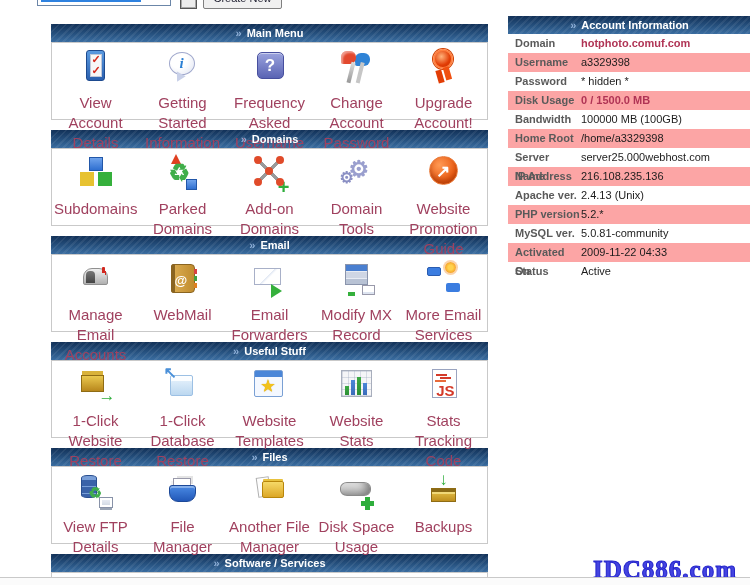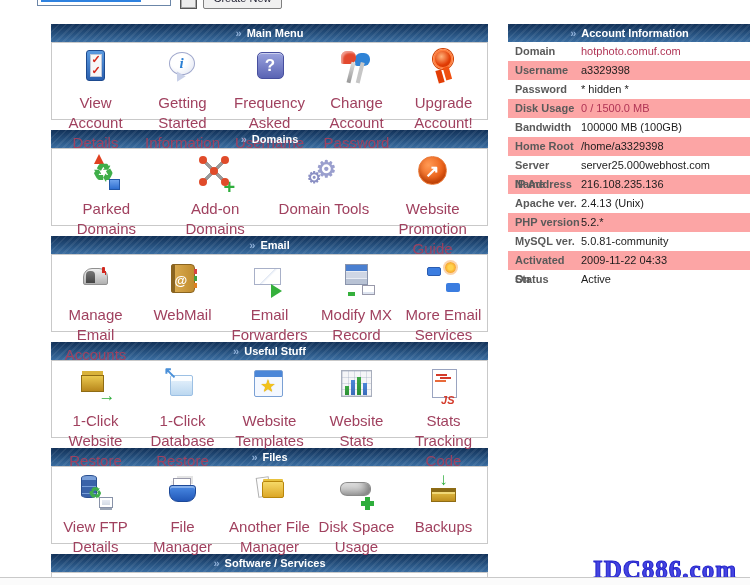--- a/index.html
+++ b/index.html
@@ -119,21 +119,21 @@
       background:linear-gradient(90deg,rgba(160,170,190,.35) 1px,transparent 1px) 0 0/6px 6px,
                  linear-gradient(rgba(160,170,190,.35) 1px,transparent 1px) 0 0/6px 6px,#f5f5f7;}
   .ic-website-stats::after{left:9px;bottom:11px;width:24px;height:18px;background:
       linear-gradient(#3ba843,#2c8f34) 0 100%,linear-gradient(#4a86d8,#3a6cb8) 6px 100%,
       linear-gradient(#3ba843,#2c8f34) 12px 100%,linear-gradient(#4a86d8,#3a6cb8) 18px 100%;
       background-size:4px 9px,4px 15px,4px 18px,4px 12px;background-repeat:no-repeat;
       background-position:0 bottom,6px bottom,12px bottom,18px bottom;}
   .ic-stats-tracking::before{left:9px;top:3px;width:25px;height:29px;background:#fff;border:1px solid #9aa4c0;}
   .ic-stats-tracking::after{left:13px;top:8px;width:11px;height:2px;background:#d43a2a;
       box-shadow:4px 3px 0 0 #d43a2a,-1px 6px 0 0 #e86a3a;}
-  .ic-stats-tracking .g{right:10px;bottom:0;color:#d43a2a;font-size:11px;font-style:italic;}
+  .ic-stats-tracking .g{right:10px;bottom:7px;color:#d43a2a;font-size:15px;}
 
   
   .ic-ftp-details::before{left:6px;top:3px;width:16px;height:23px;border:1px solid #2a4f90;border-radius:6px/3px;
       background:linear-gradient(180deg,#7a9fd8 0 4px,#3a62a8 4px 10px,#7a9fd8 10px 11px,#3a62a8 11px 17px,#7a9fd8 17px 18px,#3a62a8 18px);}
   .ic-ftp-details::after{right:4px;bottom:4px;width:14px;height:11px;border:1px solid #8892a8;
       background:linear-gradient(#eef2f8,#ccd4e0);box-shadow:inset 0 0 0 2px #fff,0 3px 0 -1px #99a4b4;}
   .ic-ftp-details .g{left:14px;top:12px;color:#3fae49;font-size:15px;}
   .ic-file-manager::before{left:11px;top:6px;width:18px;height:10px;background:#fff;border:1px solid #99a;
       box-shadow:3px -3px 0 -1px #e4e4e4,-3px 2px 0 -1px #f4f4f4;}
   .ic-file-manager::after{left:7px;top:13px;width:27px;height:17px;border:1px solid #1c4898;
@@ -169,27 +169,27 @@
   .ic-sw-phpmyadmin::before{left:10px;top:4px;width:0;height:0;border-left:11px solid transparent;
       border-bottom:27px solid #c4c8d4;}
   .ic-sw-phpmyadmin::after{left:24px;top:6px;width:0;height:0;border-right:9px solid transparent;
       border-bottom:25px solid #aab0c0;}
   .ic-sw-php::before{left:8px;top:2px;width:25px;height:31px;border:1px solid #8a8eb8;
       background:linear-gradient(90deg,#e4e6f6,#b4b8e0 60%,#9ea2d4);box-shadow:inset -6px 0 0 #c8ccec;}
   .ic-sw-php::after{left:11px;bottom:3px;width:18px;height:10px;border-radius:50%;background:#3a3f66;
       border:1px solid #23284a;}
 
   
-  #acct{position:absolute;left:508px;top:24px;width:243px;}
+  #acct{position:absolute;left:508px;top:16px;width:243px;}
   #acct .sec-head{width:100%;}
   .arow{display:flex;height:19px;line-height:19px;font-size:11px;background:#fff;}
   .arow.alt{background:#fca5a5;}
   .arow .al{width:66px;padding-left:7px;font-weight:bold;color:#5a5a5a;flex:none;}
   .arow .av{color:#1c1c1c;white-space:nowrap;}
-  .arow .av.accent{color:#b03455;}
+  .arow .av.accent{color:#b03455;font-weight:bold;}
 
   
   #wm{position:absolute;left:582px;top:517px;width:166px;text-align:center;z-index:20;
       font-family:"Liberation Serif",serif;color:#4444e0;margin-top:40px;-webkit-text-stroke:1px #2424cc;}
   #wm .l1{font-size:25px;font-weight:bold;letter-spacing:1px;line-height:26px;}
   #wm .l2{font-size:21px;font-weight:bold;line-height:26px;}
 
   
   #bottom-edge{position:absolute;left:0;right:0;bottom:0;height:7px;background:#fbfbfb;
       border-top:1px solid #c9c9c9;z-index:40;}
@@ -236,20 +236,24 @@
           <a class="item" href="#">
             <span class="ic ic-upgrade-account"></span>
             <span class="lbl">Upgrade Account!</span>
           </a>
         </div>
       </div>
       <div class="section">
         <div class="sec-head"><span class="mark">»</span><span>Domains</span></div>
         <div class="sec-box">
           <a class="item" href="#">
+            <span class="ic ic-subdomains"></span>
+            <span class="lbl">Subdomains</span>
+          </a>
+          <a class="item" href="#">
             <span class="ic ic-parked-domains">
               <i class="g">♻</i>
             </span>
             <span class="lbl">Parked Domains</span>
           </a>
           <a class="item" href="#">
             <span class="ic ic-addon-domains">
               <i class="g">+</i>
             </span>
             <span class="lbl">Add-on Domains</span>

